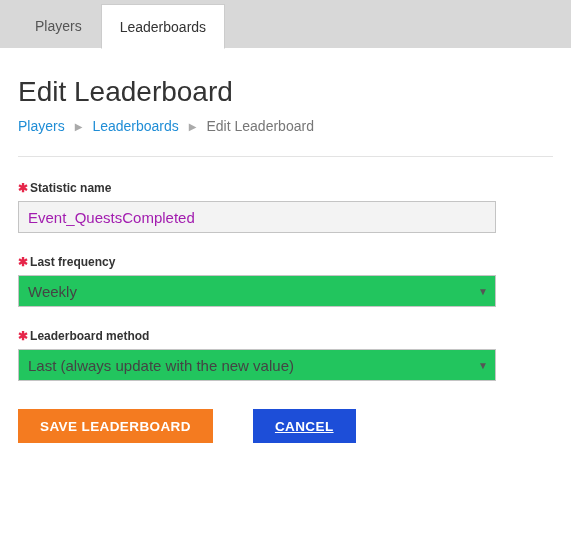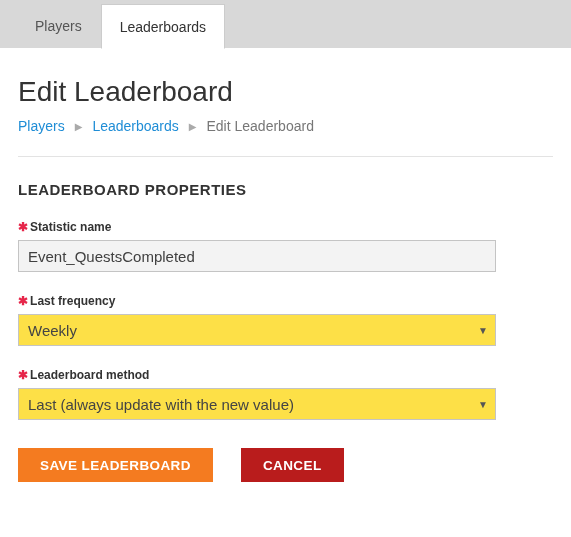--- a/index.html
+++ b/index.html
@@ -89,63 +89,64 @@
     height: 32px;
     border: 1px solid #c4c4c4;
     padding: 5px 9px;
     font-size: 15px;
     color: #444;
     background: #fff;
     font-family: inherit;
   }
   .text-input[readonly] {
     background: #f3f3f3;
-    color: #404040;
+    color: #a21caf;
   }
   .select-input {
     appearance: none;
     -webkit-appearance: none;
-    background: #fde047;
+    background: #22c55e;
     padding-right: 28px;
   }
   .select-wrap {
     position: relative;
     width: 478px;
   }
   .select-caret {
     position: absolute;
     right: 8px;
     top: 50%;
     transform: translateY(-50%);
     pointer-events: none;
     font-size: 10px;
     color: #555;
   }
   .button-row {
     display: flex;
-    gap: 28px;
+    gap: 40px;
     margin-top: 28px;
   }
   .btn {
     height: 34px;
     padding: 0 22px;
     border: none;
     font-size: 13.5px;
     font-weight: 700;
     letter-spacing: 0.4px;
     cursor: pointer;
     font-family: inherit;
   }
   .btn-primary {
     background: #f47b20;
     color: #fff;
   }
   .btn-secondary {
-    background: #b91c1c;
+    background: #1d4ed8;
     color: #fff;
+    text-decoration: underline;
   }
 </style>
 </head>
 <body>
 
 <div class="tabbar">
   <div class="tab">
     <span>Players</span>
   </div>
   <div class="tab active">
@@ -160,21 +161,20 @@
   <nav class="breadcrumb">
     <a>Players</a>
     <span class="sep">▶</span>
     <a>Leaderboards</a>
     <span class="sep">▶</span>
     <span>Edit Leaderboard</span>
   </nav>
 
   <hr class="divider">
 
-  <h2 class="section-title">LEADERBOARD PROPERTIES</h2>
 
   <div class="field">
     <label class="field-label">
       <span class="req">✱</span><span>Statistic name</span>
     </label>
     <input type="text" class="text-input" readonly="" value="Event_QuestsCompleted" style="">
   </div>
 
   <div class="field">
     <label class="field-label">

